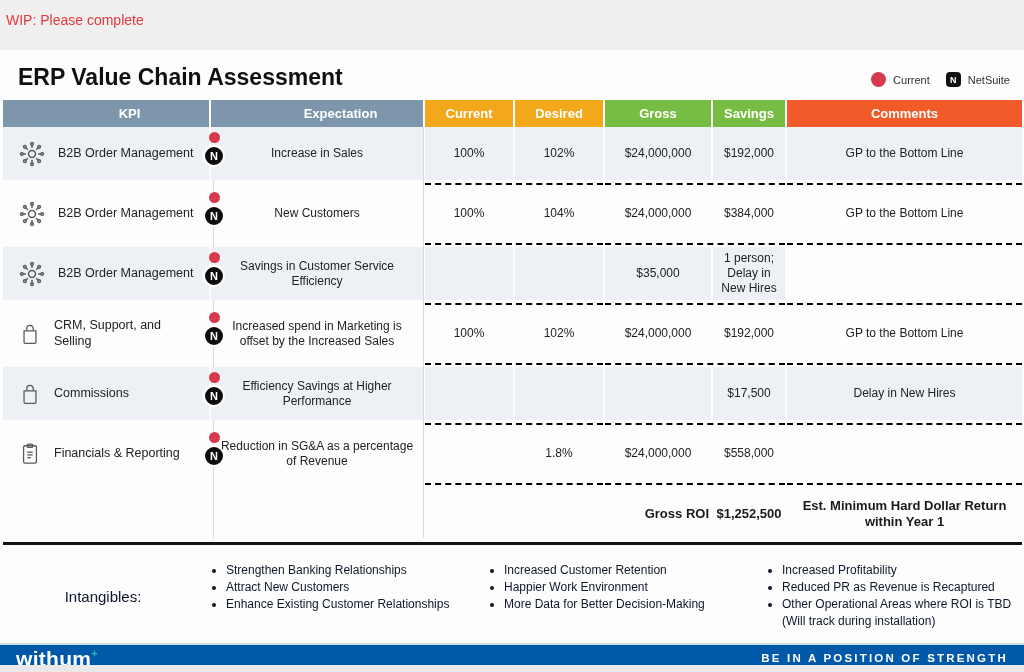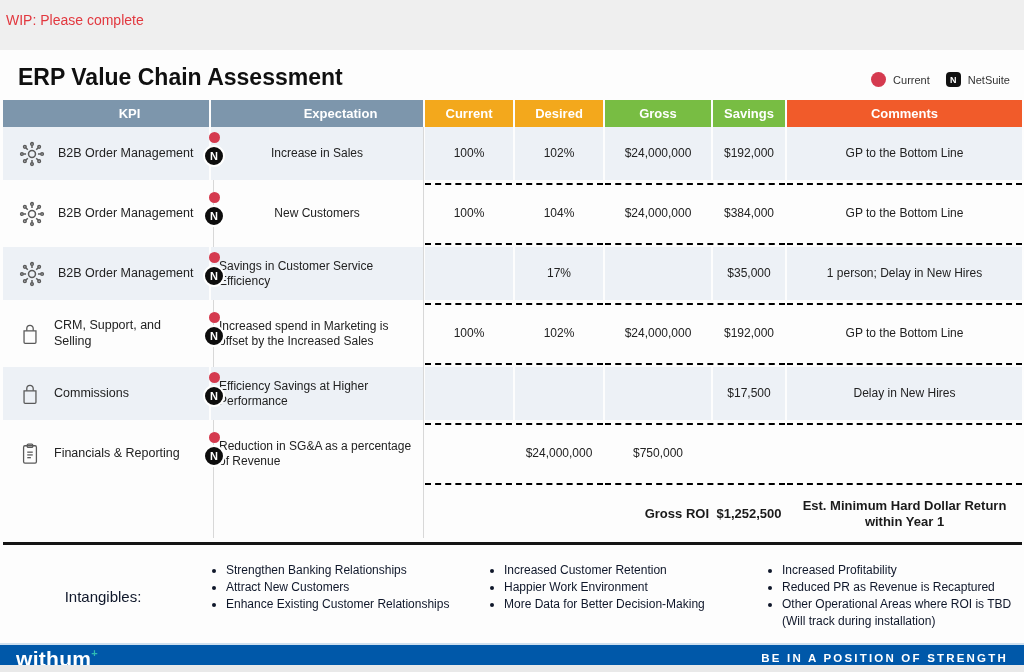--- a/index.html
+++ b/index.html
@@ -46,21 +46,21 @@
   .h-green { background:#78bd43; }
   .h-orange{ background:#f15b2a; }
 
   .tbody { position:relative; }
   .vline { position:absolute; top:0; width:1px; background:#d8d8d8; z-index:0; }
   .vline-1 { left:210px; bottom:3px; }
   .vline-2 { left:420px; bottom:3px; }
 
   .row { position:relative; height:53px; }
   .row .cell { display:flex; align-items:center; justify-content:center; font-size:12px; color:#222;
-    padding:2px 8px; line-height:1.25; height:53px; background:transparent; }
+    text-align:center; padding:2px 8px; line-height:1.25; height:53px; background:transparent; }
   .row.alt .cell { background:#edf1f6; }
   .kpi-cell { justify-content:flex-start !important; text-align:left !important; padding-left:16px !important; gap:13px; font-size:12.5px !important; }
   .icon-wrap { display:flex; align-items:center; }
   .marker { position:absolute; left:196px; top:5px; width:30px; display:flex; flex-direction:column;
     align-items:center; gap:2px; z-index:2; }
   .m-dot { width:11px; height:11px; border-radius:50%; background:#d53a4f; }
   .m-ns { width:22px; height:22px; border-radius:50%; background:#0d0d0d; color:#fff; font-size:11px;
     font-weight:bold; display:flex; align-items:center; justify-content:center; border:2px solid #fff; }
 
   .sep { height:7px; align-items:center; }
@@ -234,21 +234,20 @@
                 <circle cx="18.6" cy="5.4" r="1.2"></circle>
                 <circle cx="5.4" cy="18.6" r="1.2"></circle>
                 <circle cx="18.6" cy="18.6" r="1.2"></circle>
                 <circle cx="5.4" cy="5.4" r="1.2"></circle>
               </svg>
           </span>
           <span>B2B Order Management</span>
         </div>
         <div class="cell">Savings in Customer Service Efficiency</div>
         <div class="cell"></div>
-        <div class="cell">17%</div>
         <div class="cell"></div>
         <div class="cell">$35,000</div>
         <div class="cell">1 person; Delay in New Hires</div>
         <div class="marker">
           <span class="m-dot"></span>
           <span class="m-ns">N</span>
         </div>
       </div>
       <div class="grid sep">
           <div class="seg seg-a"></div>
@@ -318,22 +317,23 @@
                 <rect x="9" y="2.2" width="6" height="3.6" rx="1"></rect>
                 <line x1="9" y1="11" x2="15" y2="11"></line>
                 <line x1="9" y1="14" x2="15" y2="14"></line>
                 <line x1="9" y1="17" x2="13" y2="17"></line>
               </svg>
           </span>
           <span>Financials &amp; Reporting</span>
         </div>
         <div class="cell">Reduction in SG&amp;A as a percentage of Revenue</div>
         <div class="cell"></div>
+        <div class="cell">1.8%</div>
         <div class="cell">$24,000,000</div>
-        <div class="cell">$750,000</div>
+        <div class="cell">$558,000</div>
         <div class="cell"></div>
         <div class="marker">
           <span class="m-dot"></span>
           <span class="m-ns">N</span>
         </div>
       </div>
       <div class="grid sep">
           <div class="seg seg-a"></div>
           <div class="seg seg-g"></div>
           <div class="seg seg-c"></div>

